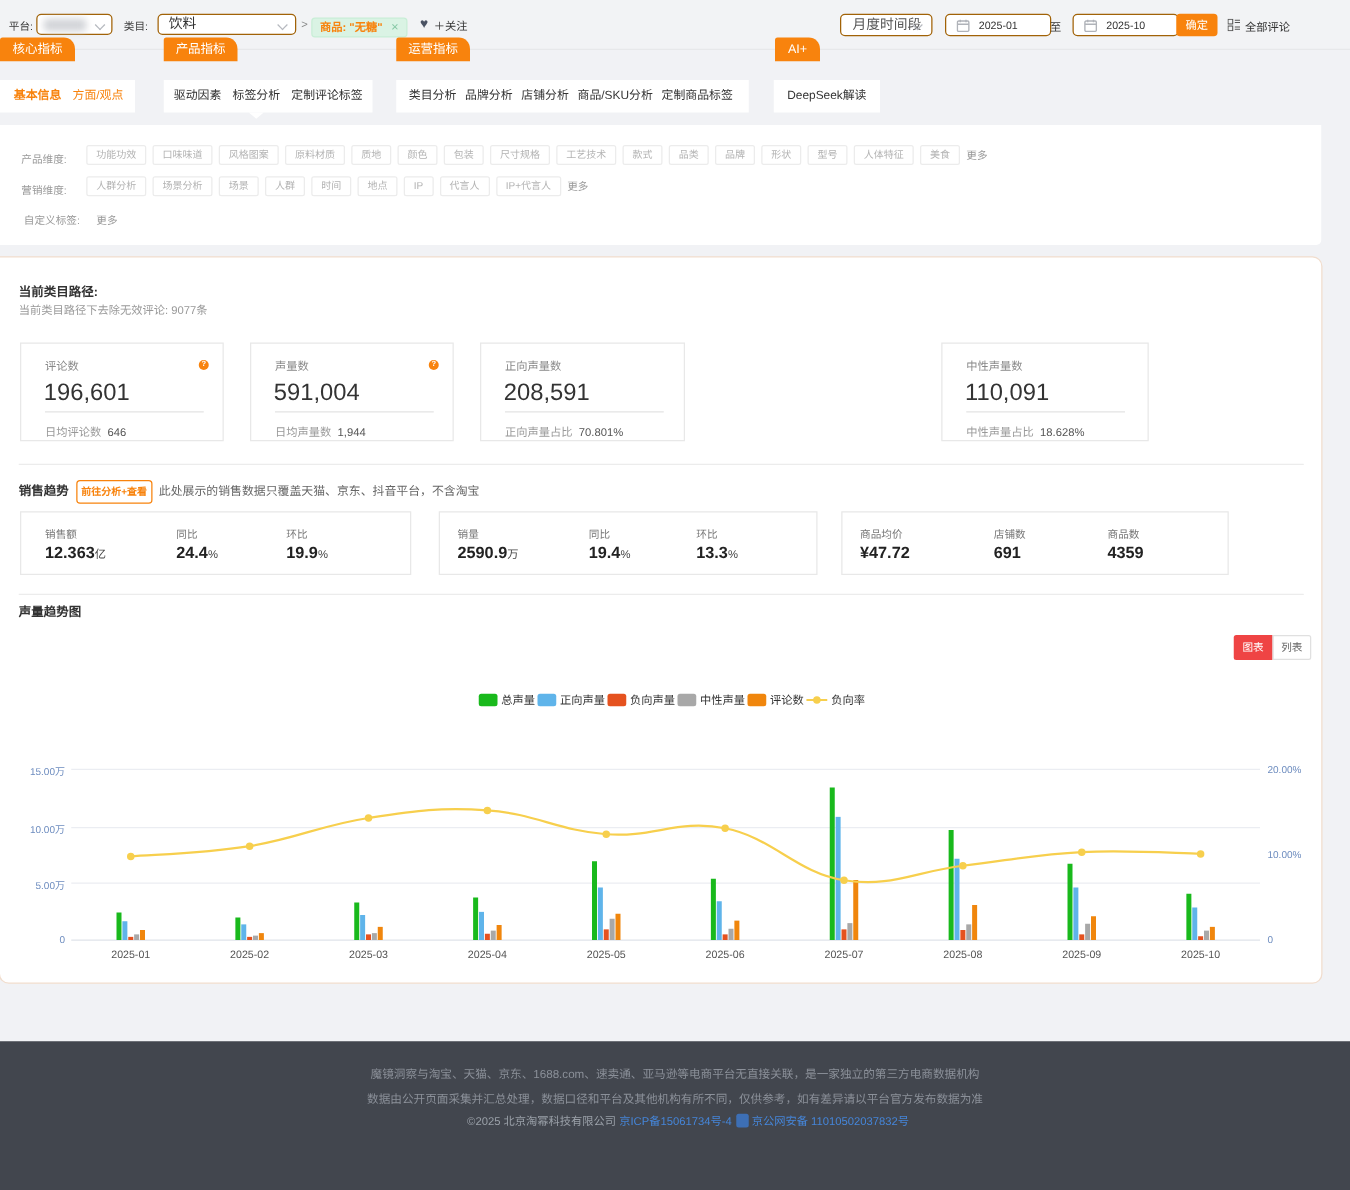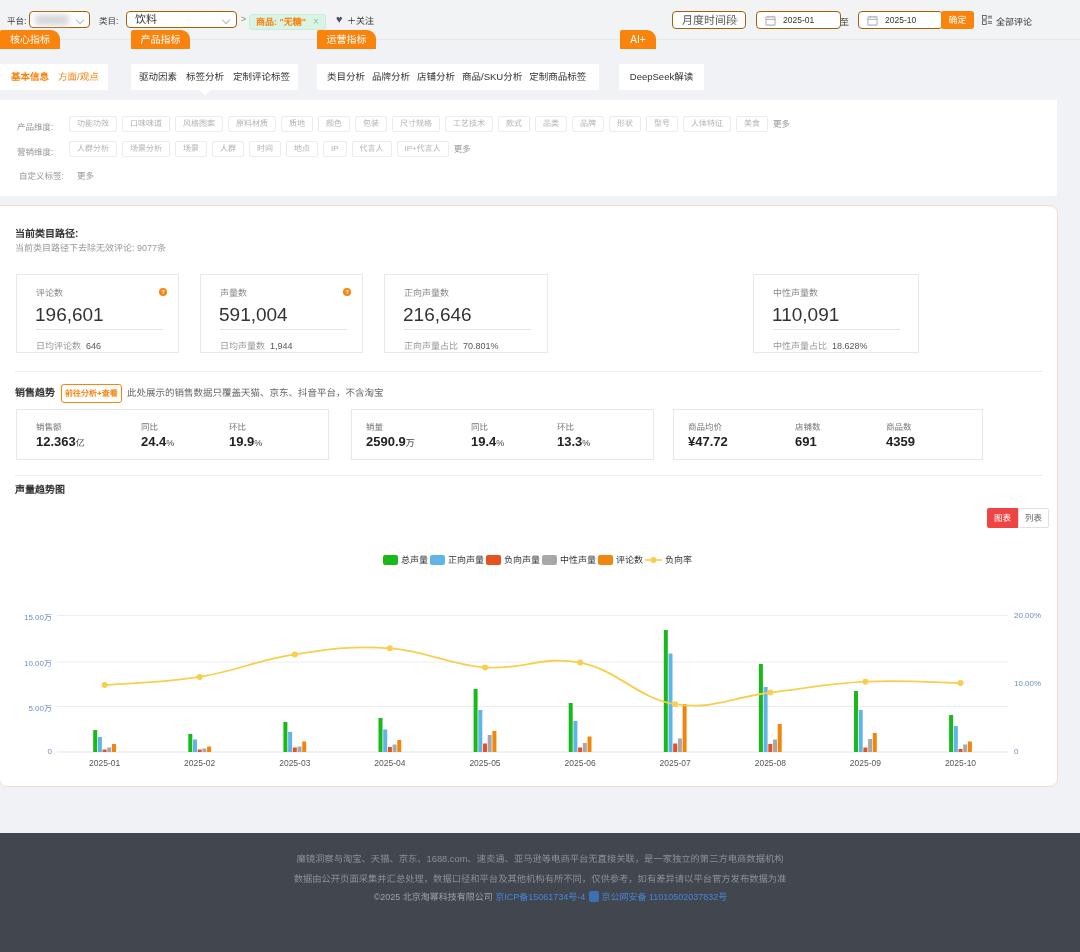--- a/index.html
+++ b/index.html
@@ -105,21 +105,21 @@
   </div>
   <div class="card" style="left:200px;top:68px;width:163px;height:79px;">
     <div class="ctitle">声量数</div>
       <div class="qmark" style="left:142px;">?</div>
     <div class="cnum">591,004</div>
       <div class="cline"></div>
     <div class="cfoot">日均声量数&nbsp;&nbsp;<span style="color:#555;">1,944</span></div>
   </div>
   <div class="card" style="left:384px;top:68px;width:164px;height:79px;">
     <div class="ctitle">正向声量数</div>
-    <div class="cnum">216,646</div>
+    <div class="cnum">208,591</div>
       <div class="cline"></div>
     <div class="cfoot">正向声量占比&nbsp;&nbsp;<span style="color:#555;">70.801%</span></div>
   </div>
   <div class="card" style="left:753px;top:68px;width:166px;height:79px;">
     <div class="ctitle">中性声量数</div>
     <div class="cnum">110,091</div>
       <div class="cline"></div>
     <div class="cfoot">中性声量占比&nbsp;&nbsp;<span style="color:#555;">18.628%</span></div>
   </div>
 

